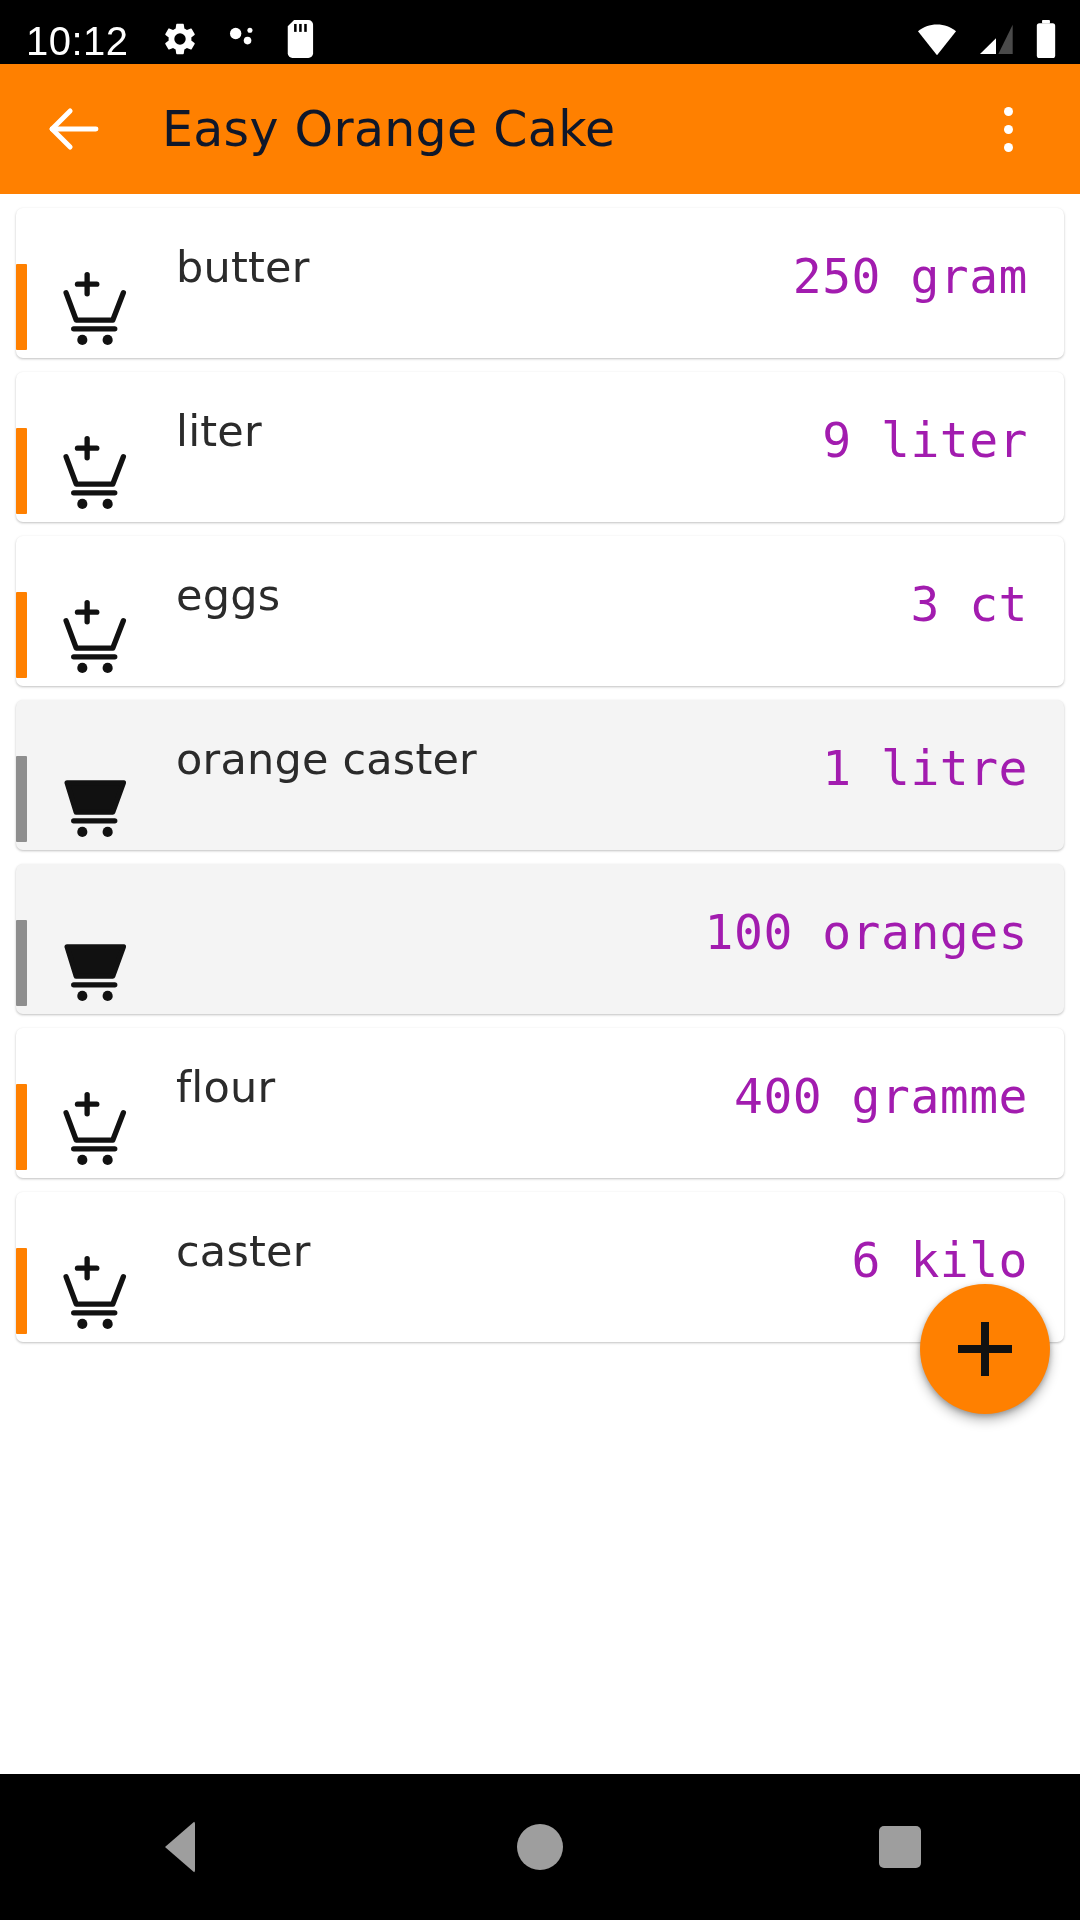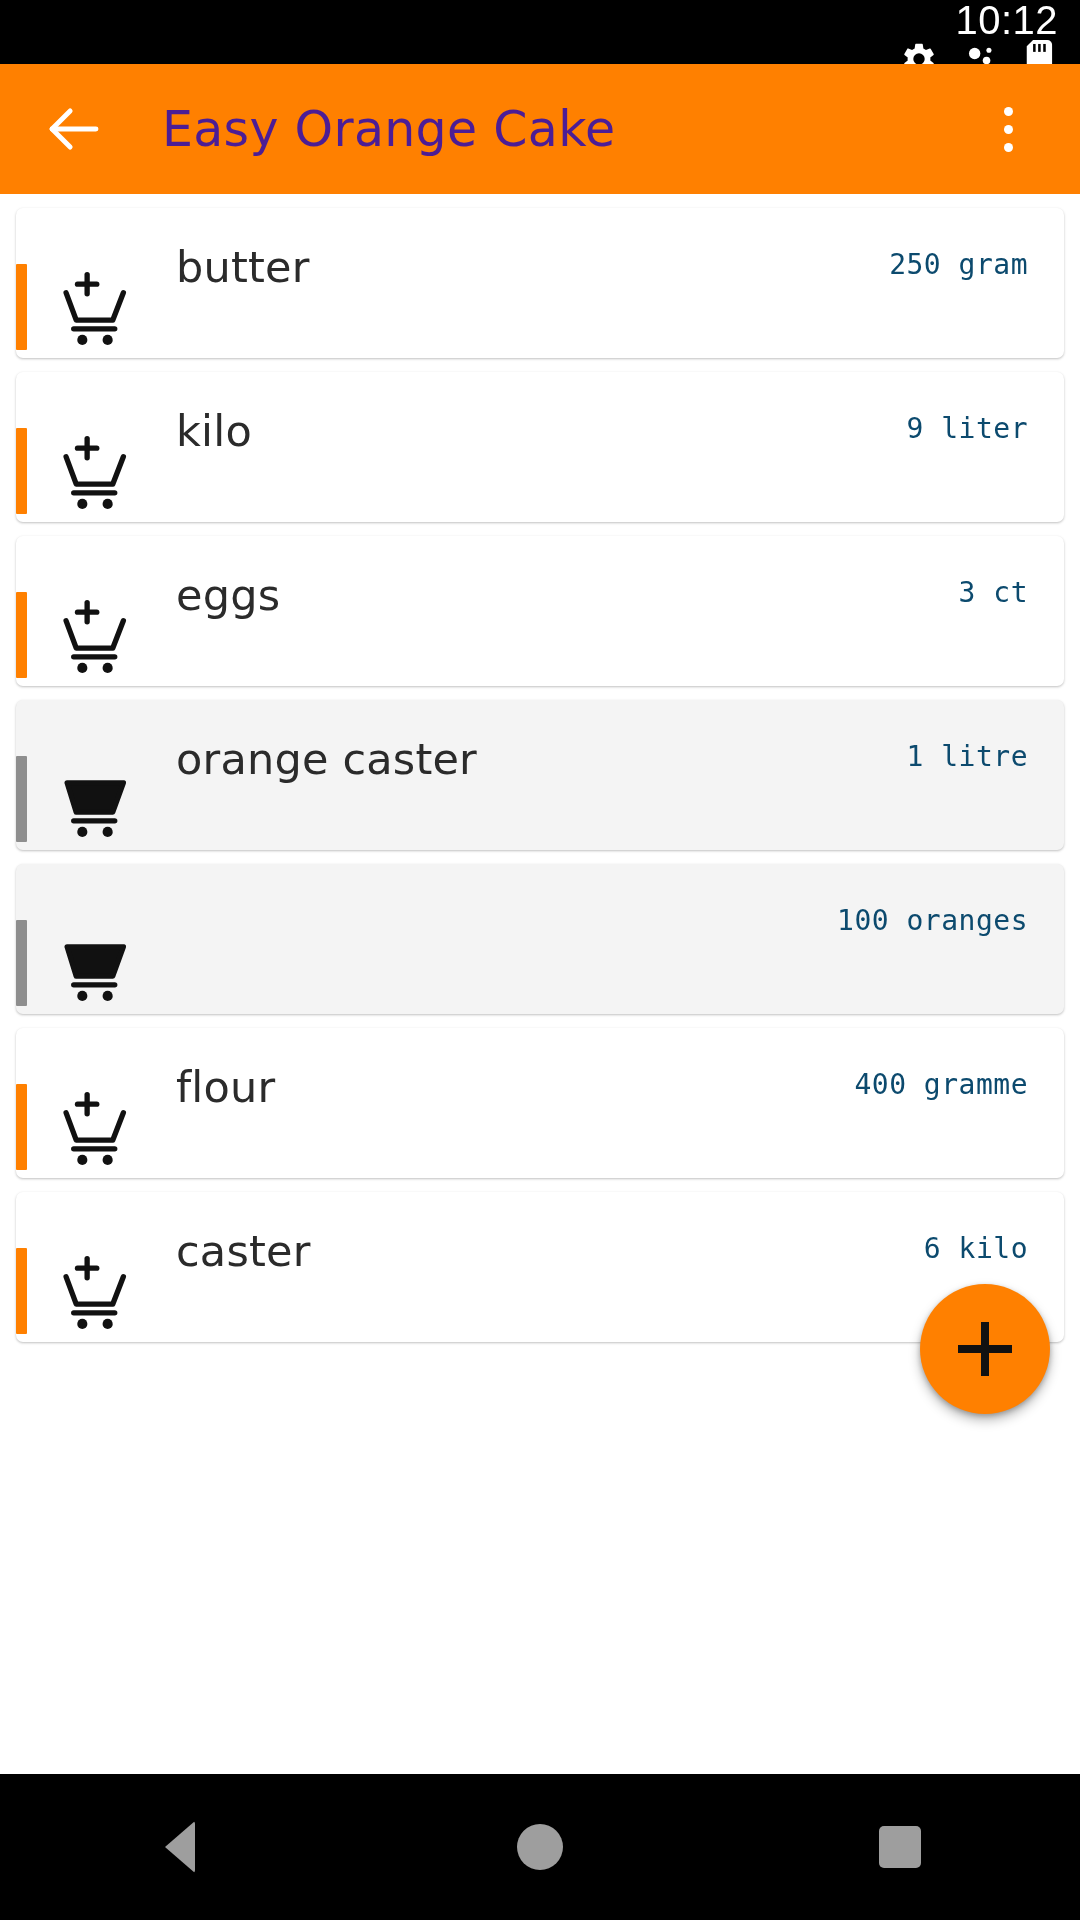--- a/index.html
+++ b/index.html
@@ -7,43 +7,42 @@
   body {
     font-family: "Liberation Sans", sans-serif;
     background:#ffffff;
     overflow:hidden;
     position:relative;
   }
 
   
   .statusbar{
     position:absolute; top:0; left:0; width:1080px; height:81px;
-    background:#000; display:flex; align-items:flex-end;
+    background:#000; display:flex; align-items:center;
     padding:0 22px 0 26px;
-    flex-direction:column;
   }
   .sb-time{
     color:#fff; font-size:40px; letter-spacing:0.5px;
     font-family:"Liberation Sans", sans-serif; line-height:1;
   }
   .sb-left-icons{ display:flex; align-items:center; gap:24px; margin-left:32px; }
   .sb-right{ margin-left:auto; display:flex; align-items:center; gap:18px; }
   .sb-icon{ display:block; }
 
   
   .appbar{
     position:absolute; top:64px; left:0; width:1080px; height:130px;
     background:#FF8000; display:flex; align-items:center;
   }
   .back-btn{
     width:96px; height:96px; margin-left:26px;
     display:flex; align-items:center; justify-content:center;
   }
   .appbar-title{
-    color:#4c1d95; font-size:49px; font-weight:400;
+    color:#0f172a; font-size:49px; font-weight:400;
     margin-left:40px; letter-spacing:0.3px;
     font-family:"DejaVu Sans", sans-serif;
     white-space:nowrap;
   }
   .overflow-btn{
     margin-left:auto; margin-right:30px;
     width:84px; height:96px;
     display:flex; flex-direction:column; align-items:center; justify-content:center;
     gap:9px;
   }
@@ -81,21 +80,21 @@
   }
   .name{
     position:absolute; left:160px; top:34px;
     font-size:43px; color:#2b2b2b; font-weight:400;
     font-family:"DejaVu Sans", sans-serif;
     letter-spacing:0.2px;
     white-space:nowrap;
   }
   .qty{
     position:absolute; right:36px; top:40px;
-    font-size:28px; color:#0c4a6e;
+    font-size:48px; color:#a21caf;
     font-family:"DejaVu Sans Mono", monospace;
     letter-spacing:0.5px;
     white-space:nowrap;
   }
 
   
   .fab{
     position:absolute; right:30px; top:1284px;
     width:130px; height:130px; border-radius:50%;
     background:#FF8000;
@@ -207,21 +206,21 @@
       <span class="accent"></span>
       <span class="cart-icon">
   <svg width="76" height="82" viewBox="0 0 30 32" fill="none" stroke="#111" stroke-width="2.1" stroke-linecap="round" stroke-linejoin="round">
     <line x1="11.5" y1="3.2" x2="11.5" y2="10.8"></line>
     <line x1="7.7" y1="7" x2="15.3" y2="7"></line>
     <polyline points="3.2,10.4 7.2,21.2 21.6,21.2 25.8,10.4"></polyline>
     <line x1="6.2" y1="24.6" x2="22.4" y2="24.6"></line>
     <circle cx="9.6" cy="29.0" r="2.0" fill="#111" stroke="none"></circle>
     <circle cx="19.6" cy="29.0" r="2.0" fill="#111" stroke="none"></circle>
   </svg></span>
-      <span class="name">kilo</span>
+      <span class="name">liter</span>
       <span class="qty">9 liter</span>
     </div>
     <div class="card">
       <span class="accent"></span>
       <span class="cart-icon">
   <svg width="76" height="82" viewBox="0 0 30 32" fill="none" stroke="#111" stroke-width="2.1" stroke-linecap="round" stroke-linejoin="round">
     <line x1="11.5" y1="3.2" x2="11.5" y2="10.8"></line>
     <line x1="7.7" y1="7" x2="15.3" y2="7"></line>
     <polyline points="3.2,10.4 7.2,21.2 21.6,21.2 25.8,10.4"></polyline>
     <line x1="6.2" y1="24.6" x2="22.4" y2="24.6"></line>

